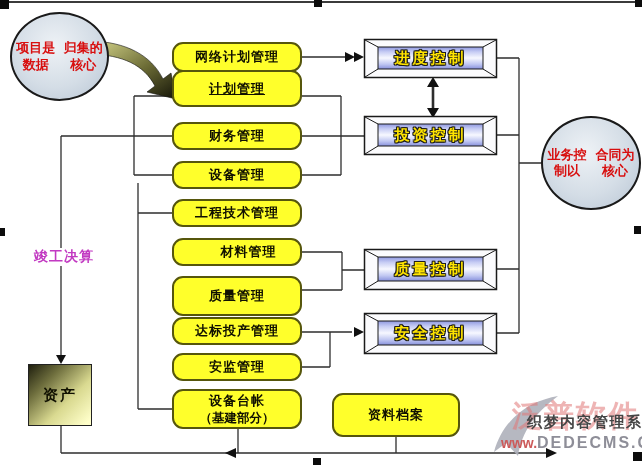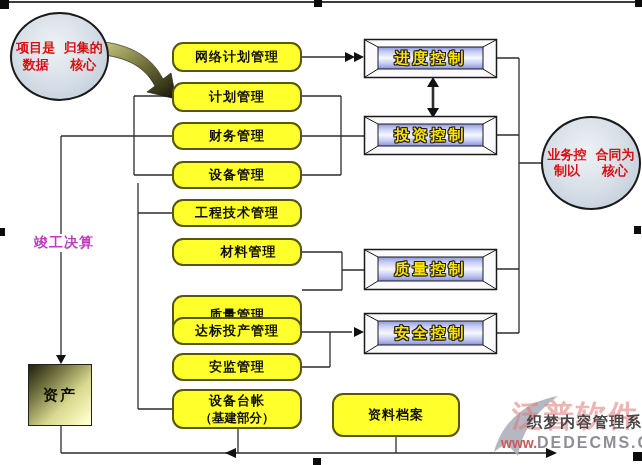--- a/index.html
+++ b/index.html
@@ -16,21 +16,21 @@
           text-shadow:-1px 0 #1d1d1d,1px 0 #1d1d1d,0 -1px #1d1d1d,0 1px #1d1d1d,
                       -1px -1px #1d1d1d,1px 1px #1d1d1d,-1px 1px #1d1d1d,1px -1px #1d1d1d;}
   .bubble{position:absolute;border:2px solid #1a1a1a;border-radius:50%;
           background:radial-gradient(ellipse at 45% 38%, #eef2f6 0%, #d4dde6 55%, #b7c4d3 100%);
           color:#d80f0f;font-weight:bold;display:flex;align-items:center;
           justify-content:center;z-index:2;text-align:center;line-height:1.25;}
   .asset{position:absolute;left:28px;top:364px;width:64px;height:62px;box-sizing:border-box;
          border:1px solid #222;z-index:2;display:flex;align-items:center;justify-content:center;
          font-weight:bold;font-size:15px;color:#101000;letter-spacing:2px;
          background:linear-gradient(135deg,#20200f 0%,#6f6f3e 28%,#d9d990 62%,#ffffca 95%);}
-  .settle{position:absolute;left:24px;top:234px;width:80px;z-index:3;background:#ffffff;
+  .settle{position:absolute;left:24px;top:248px;width:80px;z-index:3;background:#ffffff;
           color:#c23ac2;font-weight:bold;font-size:14px;letter-spacing:1px;text-align:center;}
   .handle{position:absolute;background:#0c0c0c;z-index:6;}
   #topline{position:absolute;left:0;top:1px;width:642px;height:2px;background:#3b3b3b;z-index:5;}
   .wm-brand{position:absolute;left:512px;top:396px;z-index:3;font-size:30px;font-weight:bold;
           color:rgba(224,118,118,0.55);letter-spacing:2px;white-space:nowrap;}
   .wm-l1{position:absolute;left:527px;top:413px;z-index:4;font-size:15px;font-weight:bold;
           color:#454545;letter-spacing:1.5px;white-space:nowrap;}
   .wm-l2{position:absolute;left:501px;top:434px;z-index:4;white-space:nowrap;font-weight:bold;}
   .wm-l2 .www{color:#cc5a5a;font-size:14px;}
   .wm-l2 .dom{color:#8e8e98;font-size:16px;letter-spacing:2px;}
@@ -123,36 +123,36 @@
 
   <div class="bubble" style="left:541px;top:116px;width:96px;height:90px;font-size:13px;">
     <span>业务控制以</span>
     <span>合同为核心</span>
   </div>
 
 
   <div class="module" style="top:42px;height:30px;">
       <span>网络计划管理</span>
     </div>
-  <div class="module" style="top:82px;height:30px;">
+  <div class="module" style="top:70px;height:37px;text-decoration:underline;">
       <span>计划管理</span>
     </div>
   <div class="module" style="top:122px;height:28px;">
       <span>财务管理</span>
     </div>
   <div class="module" style="top:161px;height:28px;">
       <span>设备管理</span>
     </div>
   <div class="module" style="top:199px;height:28px;">
       <span>工程技术管理</span>
     </div>
   <div class="module" style="top:238px;height:28px;padding-left:23px;">
       <span>材料管理</span>
     </div>
-  <div class="module" style="top:276px;height:40px;margin-top:19px;">
+  <div class="module" style="top:276px;height:40px;">
       <span>质量管理</span>
     </div>
   <div class="module" style="top:317px;height:28px;justify-content:center;">
       <span>达标投产管理</span>
     </div>
   <div class="module" style="top:353px;height:28px;text-align:right;">
       <span>安监管理</span>
     </div>
   <div class="module" style="top:389px;height:40px;">
     <span>设备台帐</span>

